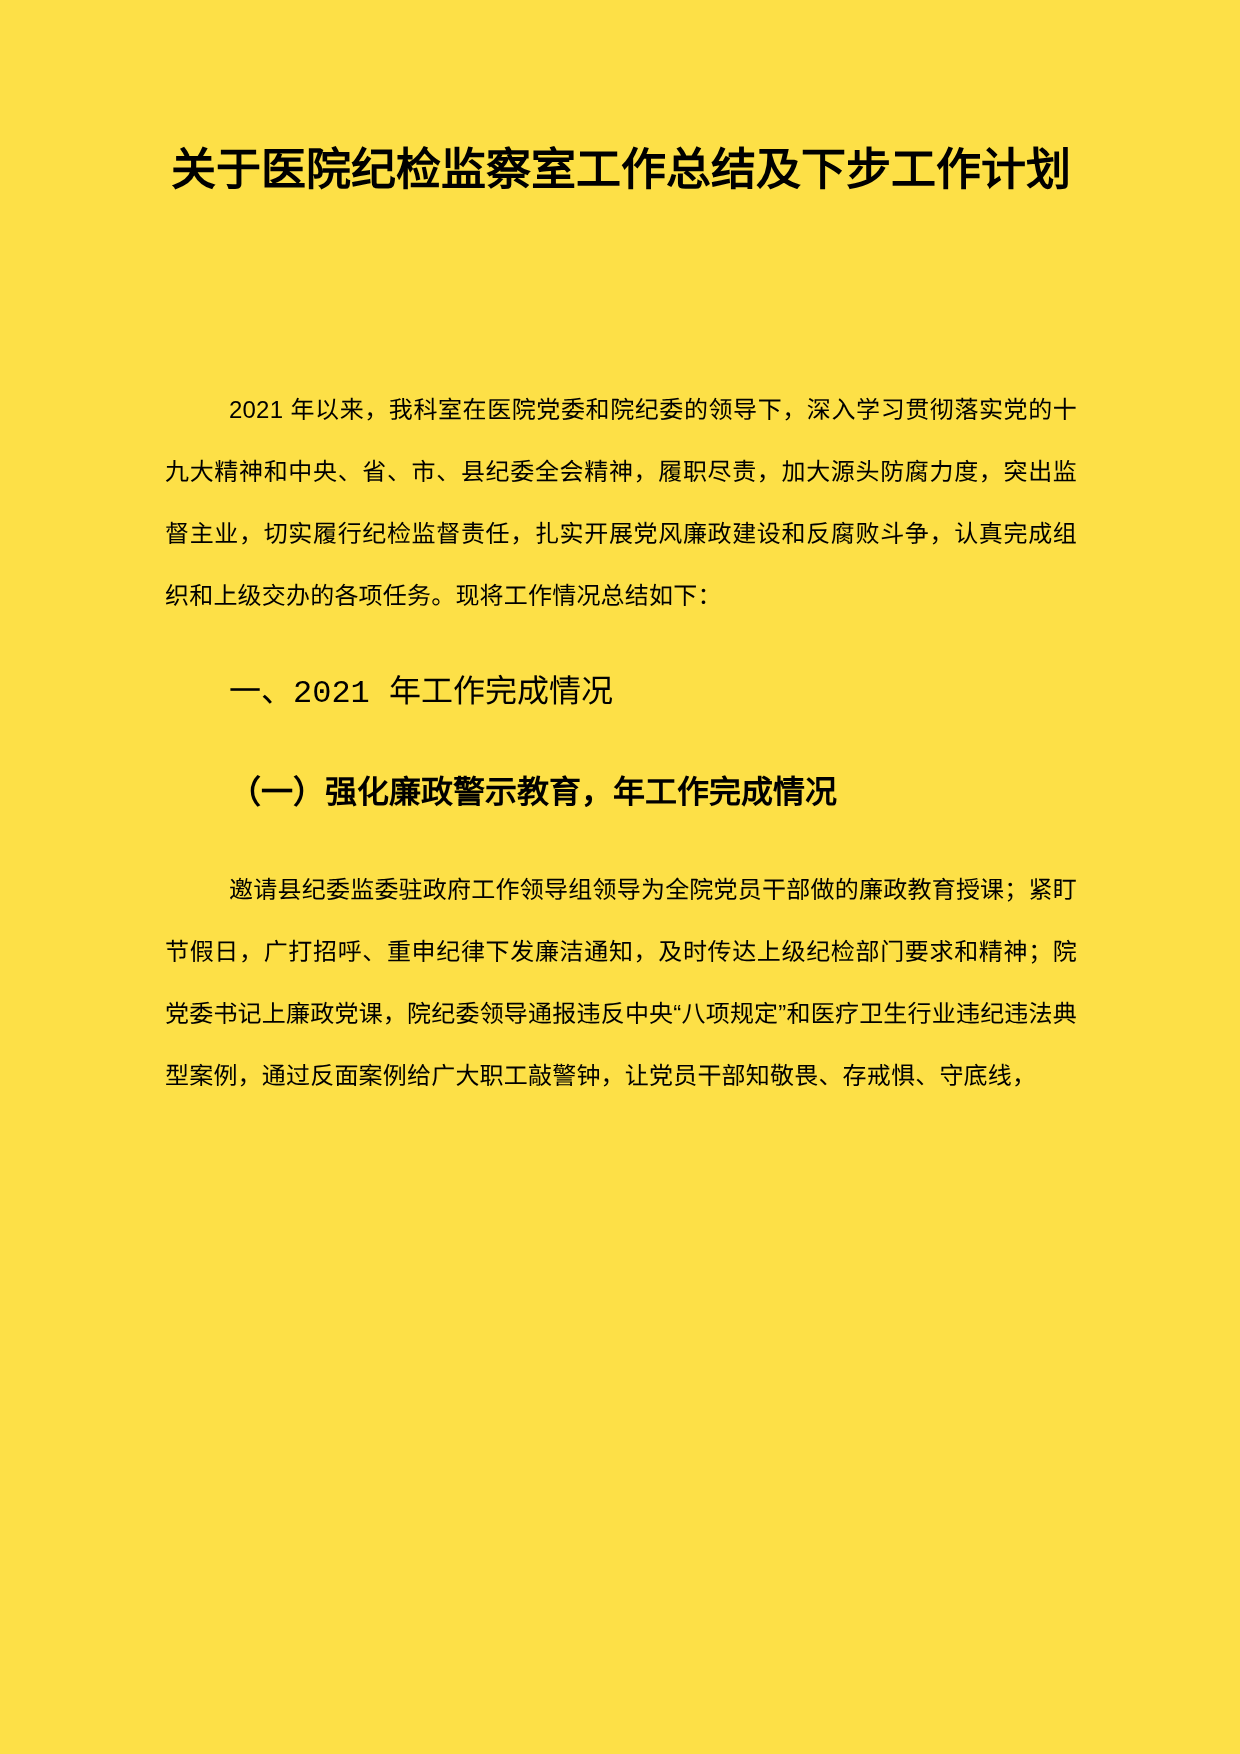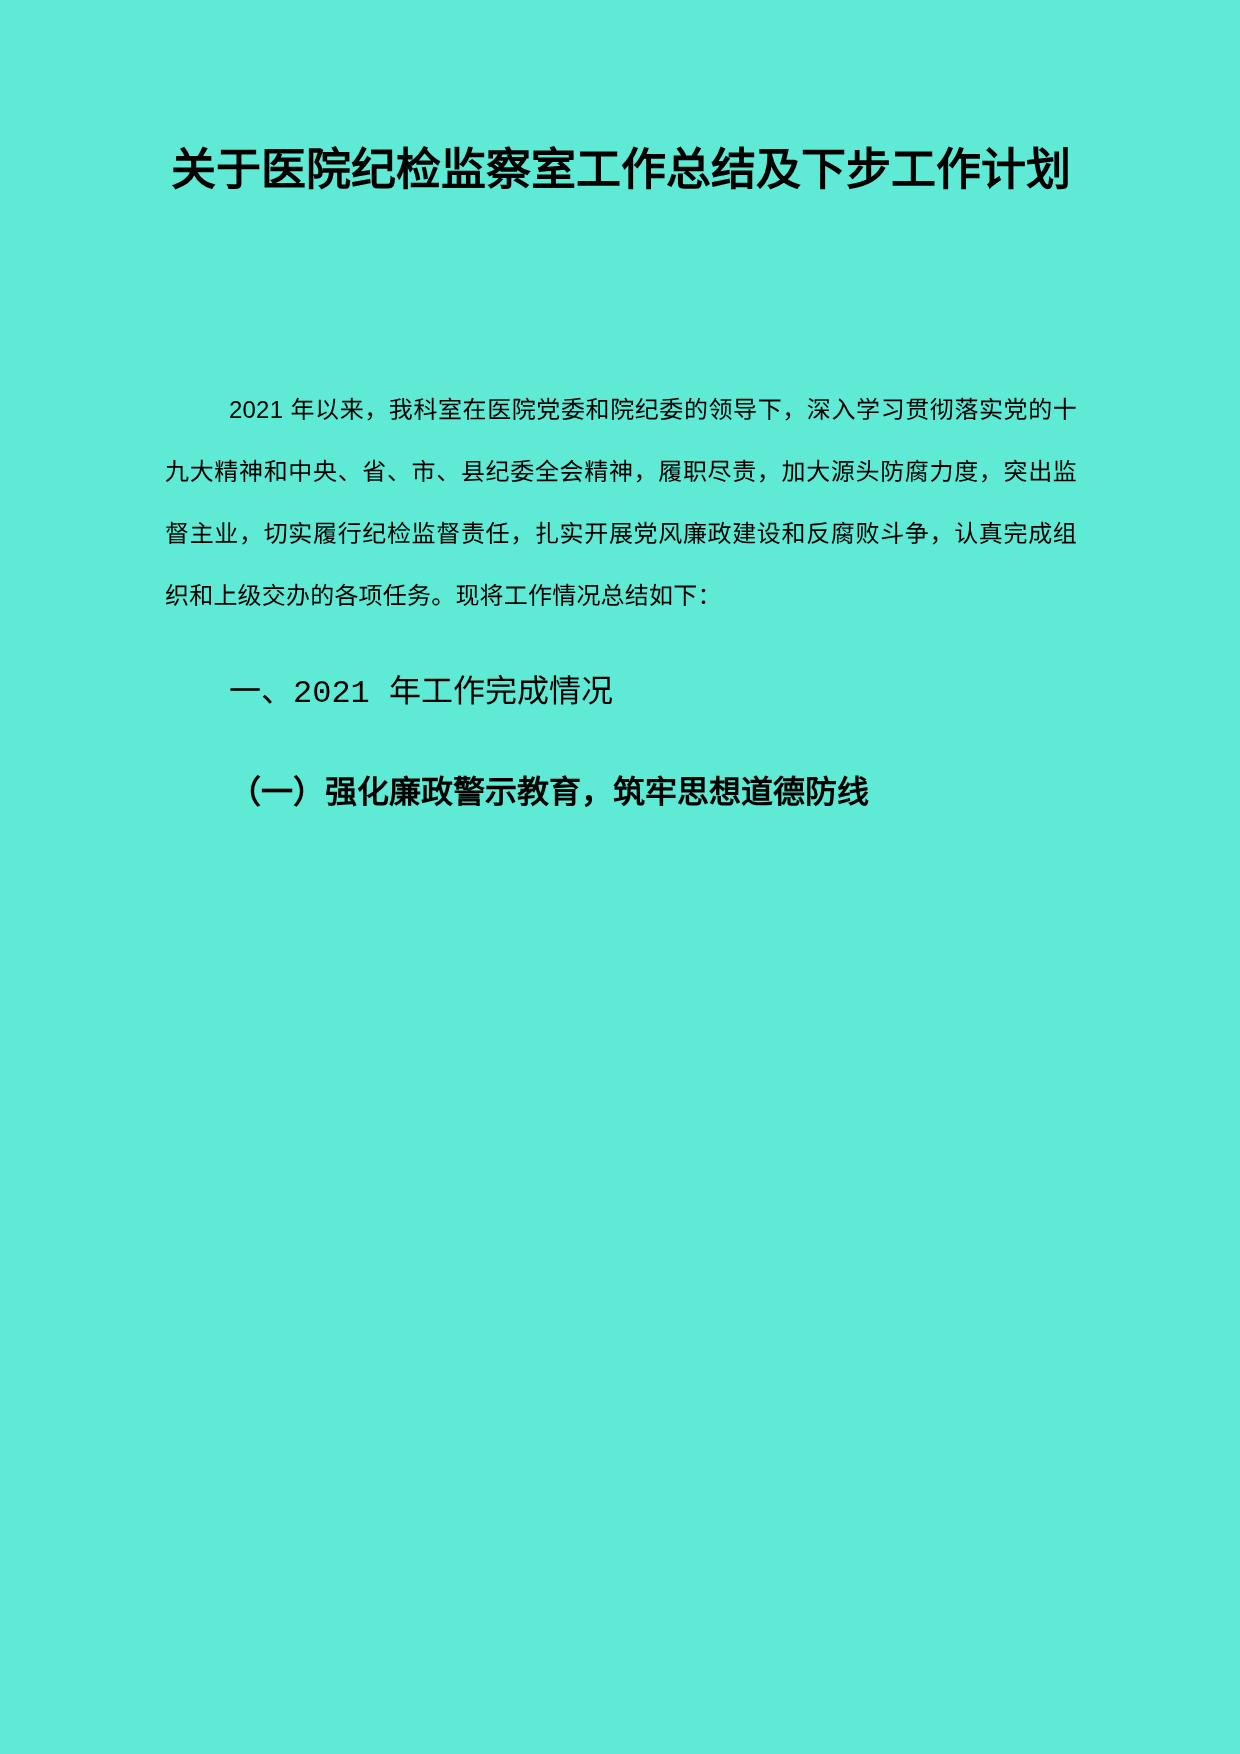--- a/index.html
+++ b/index.html
@@ -13,21 +13,21 @@
     font-family: "Liberation Sans", "DejaVu Sans", sans-serif;
     color: #000000;
     -webkit-font-smoothing: antialiased;
   }
 
   .page {
     position: relative;
     width: 1240px;
     height: 1754px;
     margin: 0 auto;
-    background: #5eead4;
+    background: #fde047;
     overflow: hidden;
     box-sizing: border-box;
   }
 
   .page-body {
     position: absolute;
     left: 165px;
     top: 0;
     width: 912px;
   }
@@ -100,18 +100,19 @@
 
   <div class="page-body">
 
     <h1 class="doc-title">关于医院纪检监察室工作总结及下步工作计划</h1>
 
     <div class="title-gap"></div>
 
     <div id="body-blocks">
         <p class="para">2021 年以来，我科室在医院党委和院纪委的领导下，深入学习贯彻落实党的十九大精神和中央、省、市、县纪委全会精神，履职尽责，加大源头防腐力度，突出监督主业，切实履行纪检监督责任，扎实开展党风廉政建设和反腐败斗争，认真完成组织和上级交办的各项任务。现将工作情况总结如下：</p>
         <p class="heading-1">一、2021 年工作完成情况</p>
-        <p class="heading-2">（一）强化廉政警示教育，筑牢思想道德防线</p>
+        <p class="heading-2">（一）强化廉政警示教育，年工作完成情况</p>
+        <p class="para">邀请县纪委监委驻政府工作领导组领导为全院党员干部做的廉政教育授课；紧盯节假日，广打招呼、重申纪律下发廉洁通知，及时传达上级纪检部门要求和精神；院党委书记上廉政党课，院纪委领导通报违反中央“八项规定”和医疗卫生行业违纪违法典型案例，通过反面案例给广大职工敲警钟，让党员干部知敬畏、存戒惧、守底线，</p>
       </div>
 
   </div>
 
 </div>
 
 </body></html>

